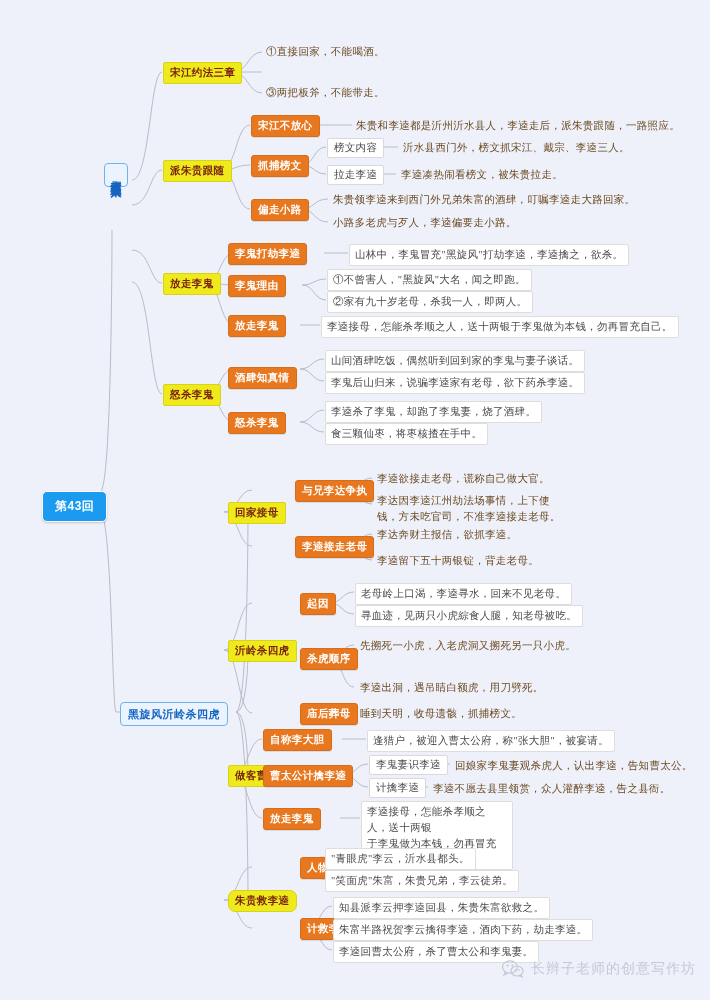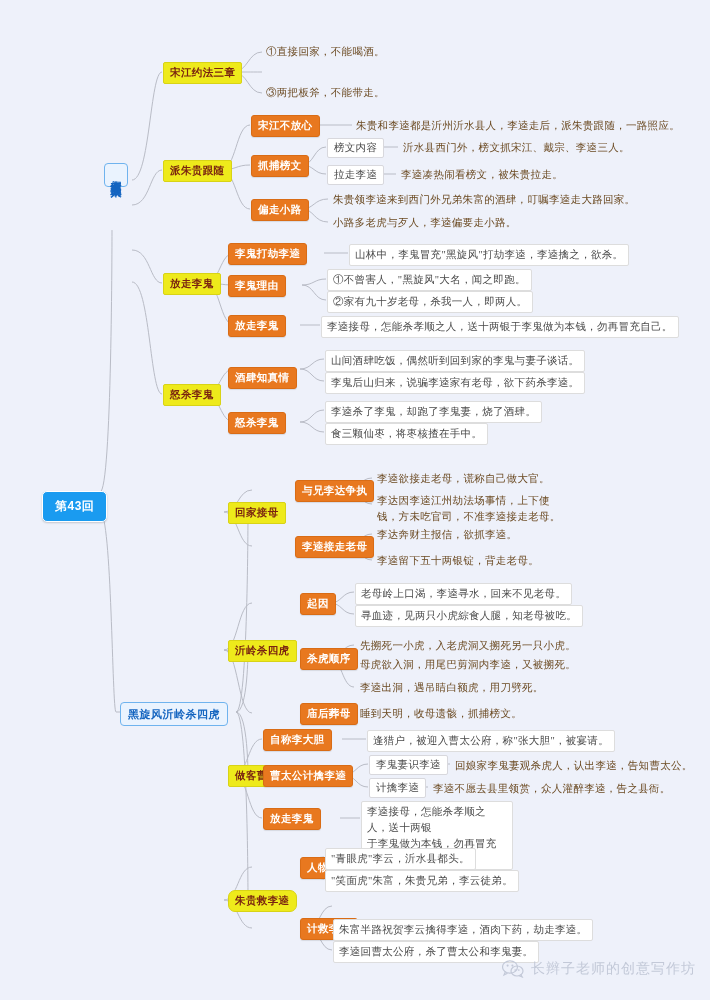--- a/index.html
+++ b/index.html
@@ -237,21 +237,20 @@
   <div class="node leaf" style="left:373px;top:551px;">李逵留下五十两银锭，背走老母。</div>
 
   <div class="node lvl2" style="left:228px;top:640px;">沂岭杀四虎</div>
 
   <div class="node lvl3" style="left:300px;top:593px;">起因</div>
   <div class="node leaf boxed" style="left:355px;top:583px;">老母岭上口渴，李逵寻水，回来不见老母。</div>
   <div class="node leaf boxed" style="left:355px;top:605px;">寻血迹，见两只小虎綜食人腿，知老母被吃。</div>
 
   <div class="node lvl3" style="left:300px;top:648px;">杀虎顺序</div>
   <div class="node leaf" style="left:356px;top:636px;">先搠死一小虎，入老虎洞又搠死另一只小虎。</div>
-  <div class="node leaf" style="left:356px;top:655px;">母虎欲入洞，用尾巴剪洞内李逵，又被搠死。</div>
   <div class="node leaf" style="left:356px;top:678px;">李逵出洞，遇吊睛白额虎，用刀劈死。</div>
 
   <div class="node lvl3" style="left:300px;top:703px;">庙后葬母</div>
   <div class="node leaf" style="left:356px;top:704px;">睡到天明，收母遗骸，抓捕榜文。</div>
 
   <div class="node lvl2" style="left:228px;top:765px;">做客曹太公府</div>
 
   <div class="node lvl3" style="left:263px;top:729px;">自称李大胆</div>
   <div class="node leaf boxed" style="left:367px;top:730px;">逢猎户，被迎入曹太公府，称"张大胆"，被宴请。</div>
 
@@ -265,20 +264,21 @@
   <div class="node leaf boxed" style="left:361px;top:801px;width:152px;white-space:pre-line;">李逵接母，怎能杀孝顺之人，送十两银
 于李鬼做为本钱，勿再冒充自己。</div>
 
   <div class="node lvl2" style="left:228px;top:890px;border-radius:7px;">朱贵救李逵</div>
 
   <div class="node lvl3" style="left:300px;top:857px;">人物</div>
   <div class="node leaf boxed" style="left:325px;top:848px;">"青眼虎"李云，沂水县都头。</div>
   <div class="node leaf boxed" style="left:325px;top:870px;">"笑面虎"朱富，朱贵兄弟，李云徒弟。</div>
 
   <div class="node lvl3" style="left:300px;top:918px;">计救李逵</div>
+  <div class="node leaf boxed" style="left:333px;top:897px;">知县派李云押李逵回县，朱贵朱富欲救之。</div>
   <div class="node leaf boxed" style="left:333px;top:919px;">朱富半路祝贺李云擒得李逵，酒肉下药，劫走李逵。</div>
   <div class="node leaf boxed" style="left:333px;top:941px;">李逵回曹太公府，杀了曹太公和李鬼妻。</div>
 
   <div id="watermark">
     <span>
       <svg width="22" height="18" viewBox="0 0 22 18">
         <ellipse cx="8" cy="7" rx="7.5" ry="6.2" fill="none" stroke="#c3c9d8" stroke-width="1.2"></ellipse>
         <path d="M3.5 11.5 L2 15 L5.5 13.2" fill="none" stroke="#c3c9d8" stroke-width="1.2"></path>
         <circle cx="5.6" cy="5.6" r="1.05" fill="#c3c9d8"></circle>
         <circle cx="10.4" cy="5.6" r="1.05" fill="#c3c9d8"></circle>

